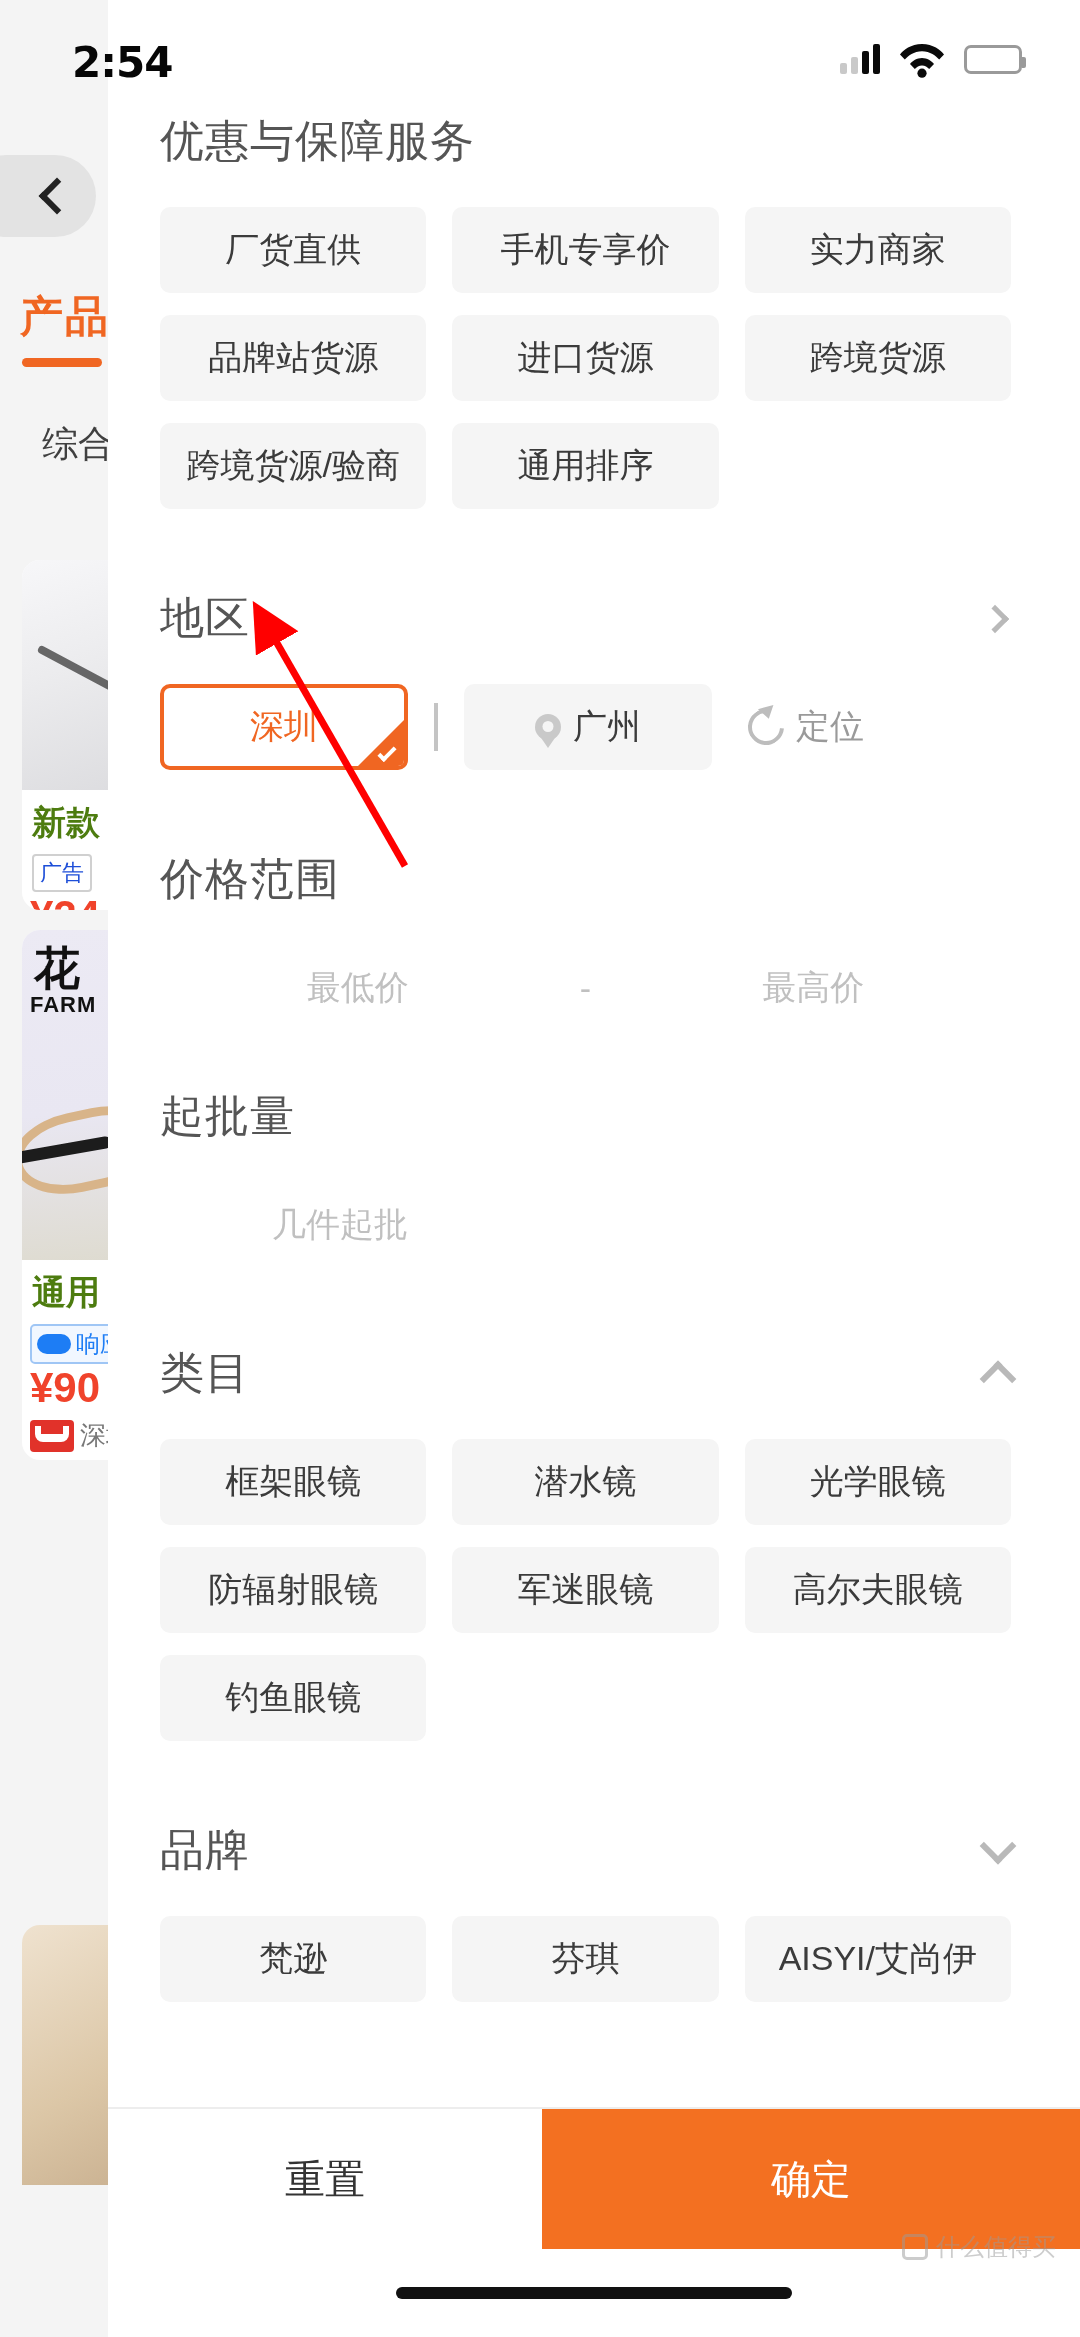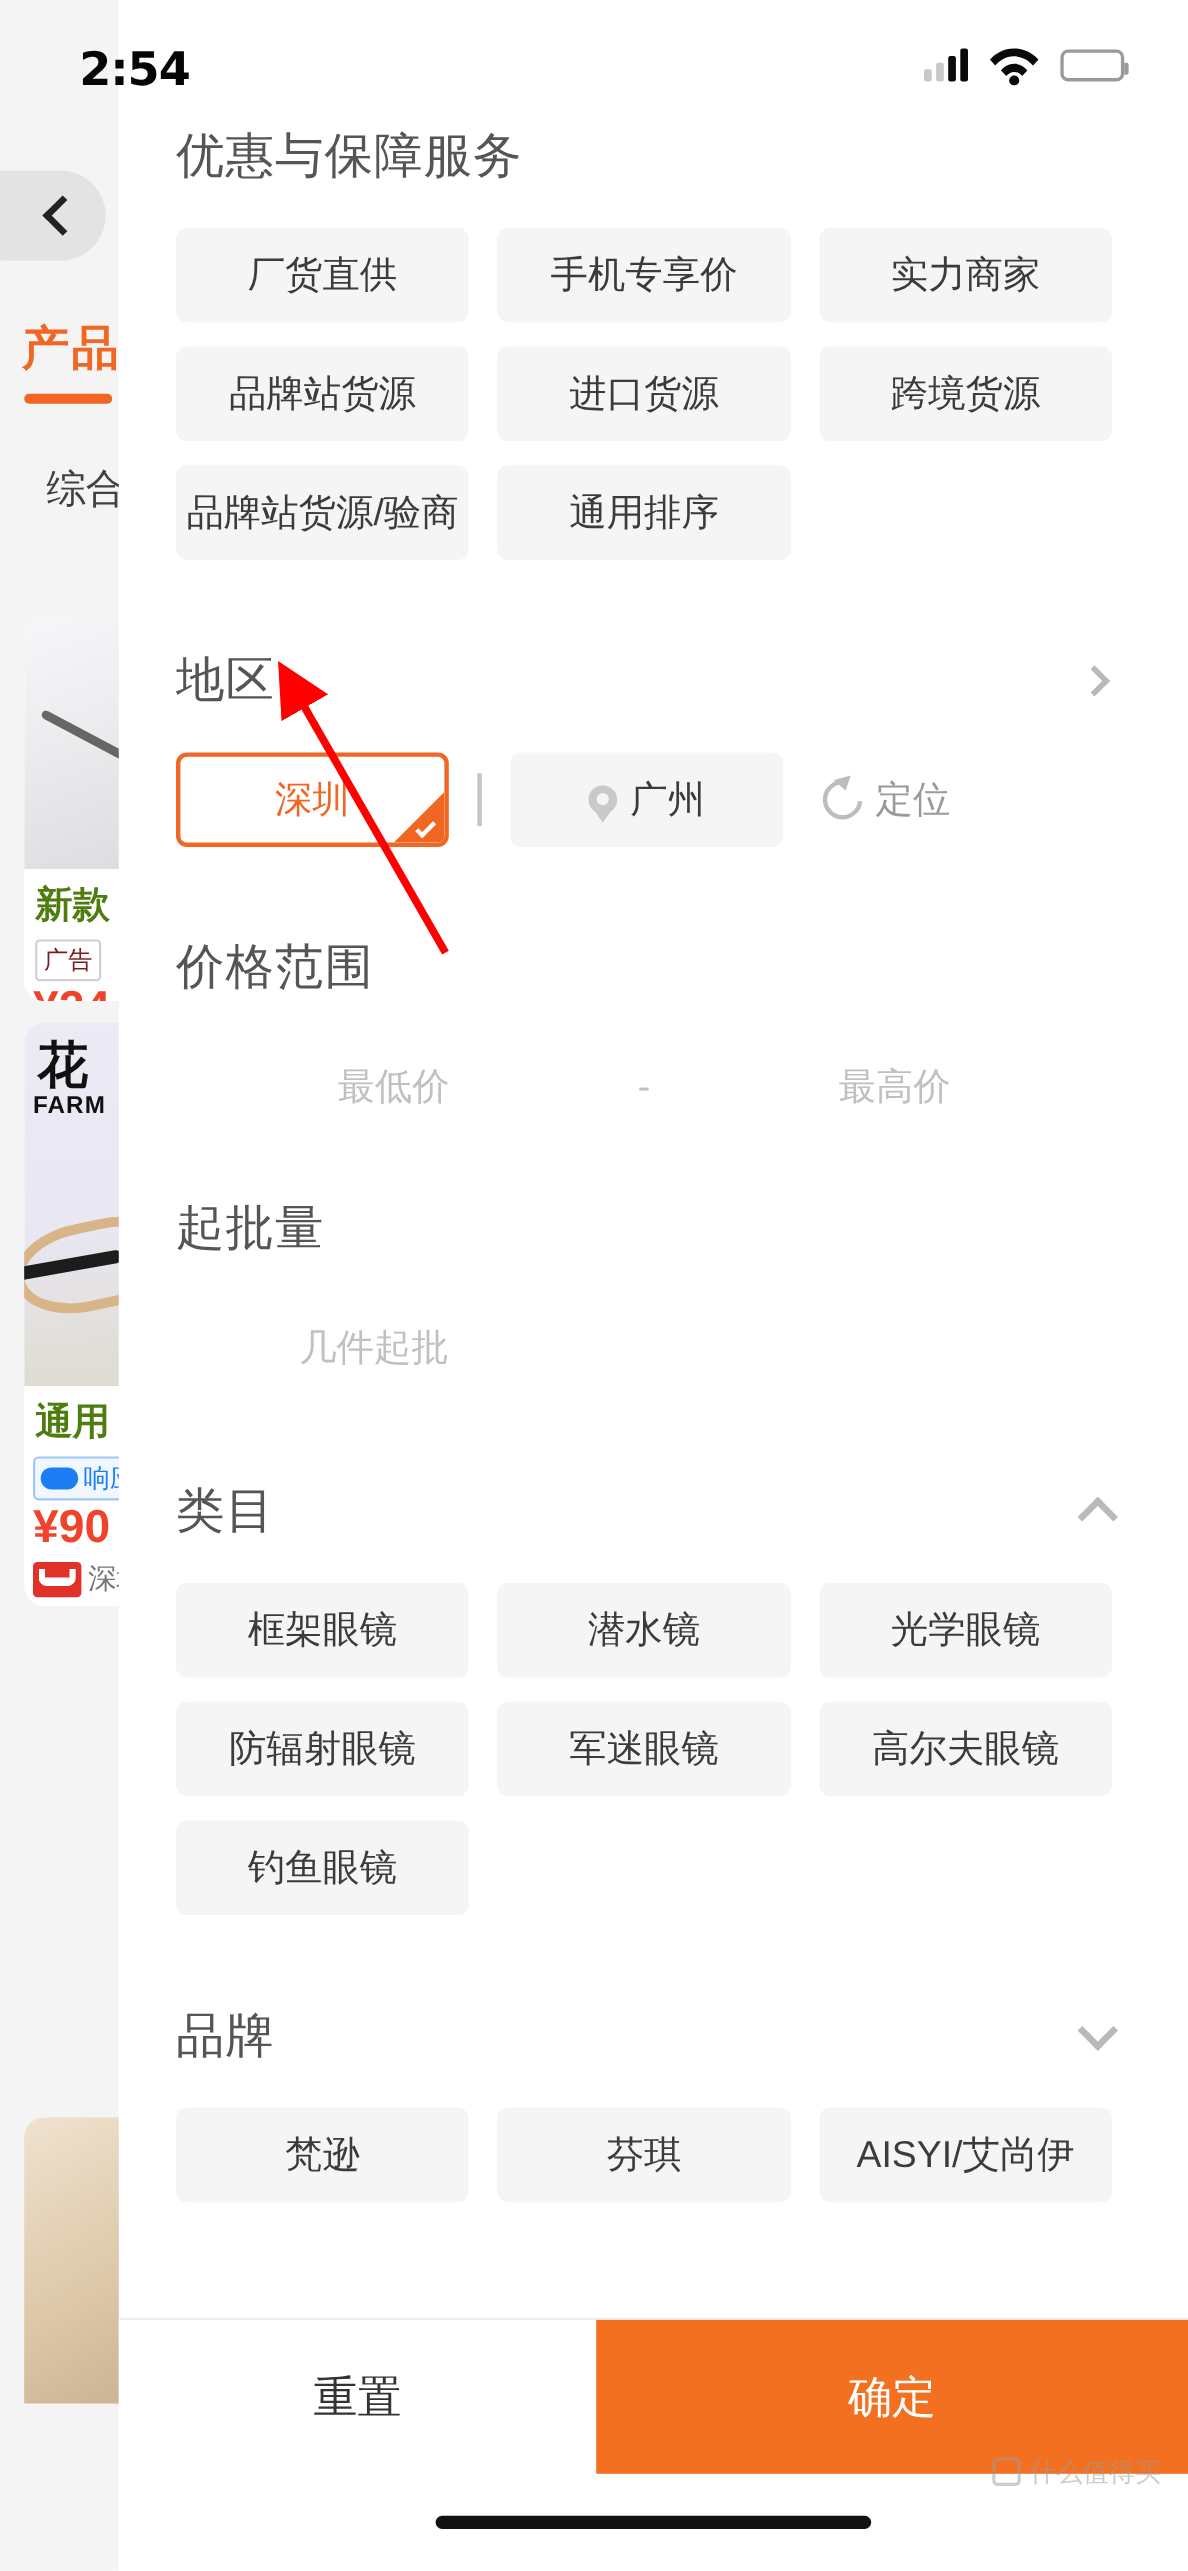--- a/index.html
+++ b/index.html
@@ -31,21 +31,21 @@
   .bg-card {
     position: absolute; left: 22px; background: #ffffff; border-radius: 18px; overflow: hidden;
   }
   .bg-card.c1 { top: 560px; width: 120px; height: 350px; }
   .bg-card.c2 { top: 930px; width: 120px; height: 530px; }
   .bg-img-1 { width: 120px; height: 230px; background:
       linear-gradient(160deg,#f7f7f9 0%, #ececee 45%, #dcdcdf 100%); }
   .bg-img-1:after{content:""; display:block; position:relative; top:110px; left:10px; width:110px; height:8px;
      background:#3a3a3a; border-radius:4px; transform:rotate(28deg); opacity:.75;}
   .bg-title { font-size: 34px; color: #4d7c0f; padding: 10px 0 0 10px; white-space: nowrap; font-weight:600;}
-  .bg-adtag { display:inline-block; margin:8px 0 0 10px; border:2px solid #d0d0d0; color:#7f1d1d;
+  .bg-adtag { display:inline-block; margin:8px 0 0 10px; border:2px solid #d0d0d0; color:#1d4ed8;
               font-size:22px; padding:2px 6px; border-radius:4px; white-space:nowrap;}
   .bg-price { font-size: 42px; color:#f0432b; font-weight:700; padding-left:8px; white-space:nowrap;}
   .bg-shopline{display:flex; align-items:center; gap:6px; padding-left:8px; margin-top:6px;}
   .bg-env {width:44px;height:32px;background:#e1322a;border-radius:4px; position:relative;}
   .bg-env:after{content:"";position:absolute;left:5px;top:6px;width:34px;height:16px;
      border-left:6px solid #fff;border-right:6px solid #fff;border-bottom:8px solid #fff;
      border-radius:0 0 8px 8px; box-sizing:border-box;}
   .bg-shopname{font-size:26px;color:#777; white-space:nowrap;}
   .bg-img-2 { width:120px; height:330px;
      background: linear-gradient(175deg,#eceaf4 0%, #e9e7f2 55%, #dedbd0 100%); position:relative;}
@@ -213,21 +213,21 @@
         <div class="sec-head">
           <span class="sec-title">优惠与保障服务</span>
         </div>
         <div class="tag-grid">
           <div class="tag">厂货直供</div>
           <div class="tag">手机专享价</div>
           <div class="tag">实力商家</div>
           <div class="tag">品牌站货源</div>
           <div class="tag">进口货源</div>
           <div class="tag">跨境货源</div>
-          <div class="tag">品牌站货源/验商</div>
+          <div class="tag">跨境货源/验商</div>
           <div class="tag">通用排序</div>
         </div>
       </div>
 
       <div class="spacer-80"></div>
 
       <div class="section">
         <div class="sec-head">
           <span class="sec-title">地区</span>
           <span class="chev-right"></span>

